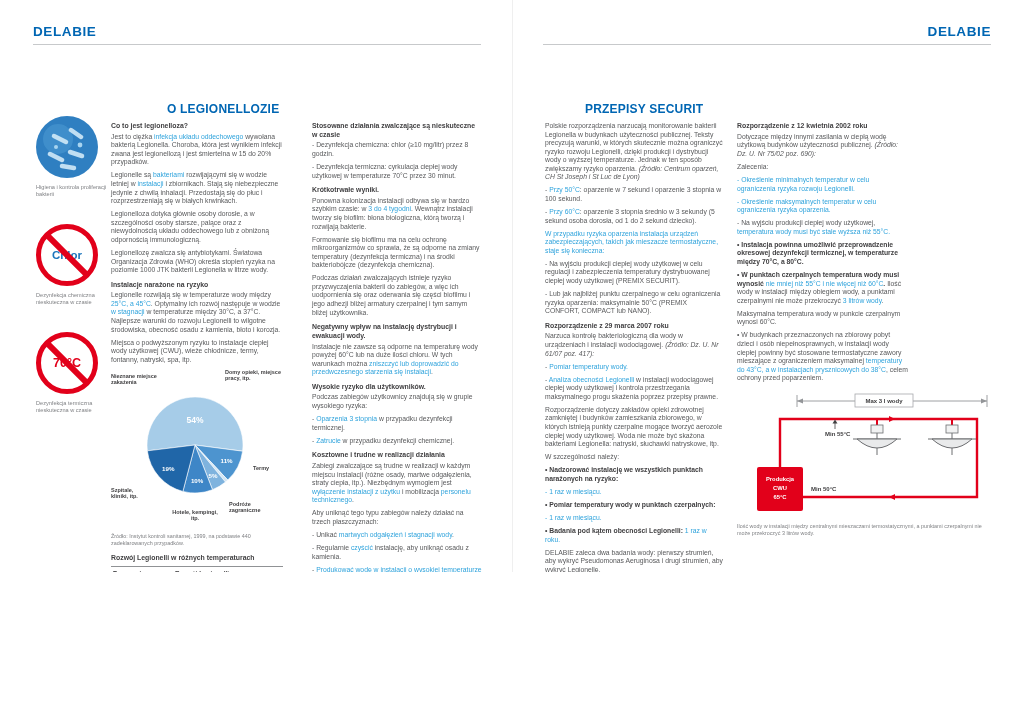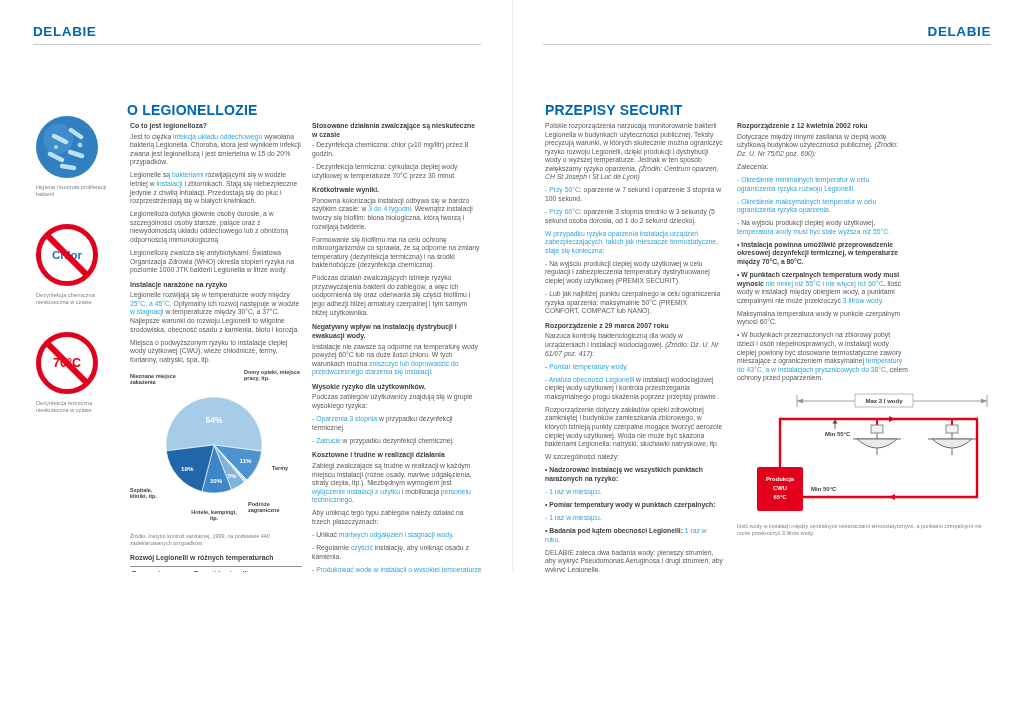--- a/index.html
+++ b/index.html
@@ -15,21 +15,21 @@
   .rule.r{left:543px;width:448px;}
 
   
   .circ{position:absolute;width:62px;height:62px;border-radius:50%;}
   .ban{border:5px solid #E2001A;background:#fff;display:flex;align-items:center;justify-content:center;}
   .ban .slash{position:absolute;left:-3px;top:23px;width:58px;height:5.5px;background:#E2001A;transform:rotate(45deg);}
   .ban-chlor{color:#1B75BC;font-weight:bold;font-size:11.5px;}
   .ban-temp{color:#E2001A;font-weight:bold;font-size:12.5px;}
   .caption{position:absolute;width:74px;font-size:5.6px;line-height:1.3;color:#808285;}
 
-  .page-title{position:absolute;top:102px;font-size:14px;font-weight:bold;color:#0066B3;letter-spacing:.2px;}
+  .page-title{position:absolute;top:102px;font-size:12px;font-weight:bold;color:#0066B3;letter-spacing:.2px;margin-left:40px;}
 
   .col{position:absolute;top:122px;font-size:6.8px;line-height:1.26;color:#58595B;}
   .blk-h{font-size:6.9px;font-weight:bold;color:#414042;margin:6px 0 2px;}
   [data-rich] > .blk-h:first-child{margin-top:0;}
   .blk-p{margin:0 0 4.5px;}
   .t-blue{color:#2FA3DC;}
   .t-strong{color:#414042;font-weight:bold;}
   .t-italic{font-style:italic;}
 
   .src{font-size:5.4px;color:#808285;margin:2px 0 7px;line-height:1.3;}
@@ -93,21 +93,21 @@
   <div class="caption" style="left:36px;top:292px;">Dezynfekcja chemiczna nieskuteczna w czasie</div>
 
   <div class="circ ban" style="left:36px;top:332px;">
     <span class="ban-temp">70°C</span>
     <span class="slash"></span>
   </div>
   <div class="caption" style="left:36px;top:400px;">Dezynfekcja termiczna nieskuteczna w czasie</div>
 
   <div class="page-title" style="left:127px;">O LEGIONELLOZIE</div>
 
-  <div class="col" style="left:130px;width:172px;">
+  <div class="col" style="left:111px;width:172px;">
     <div data-rich="left_page.col1_blocks">
         <div class="blk-h"><span>Co to jest legionelloza?</span></div>
         <div class="blk-p"><span>Jest to ciężka </span><span class="t-blue">infekcja układu oddechowego</span><span> wywołana bakterią Legionella. Choroba, która jest wynikiem infekcji zwana jest legionellozą i jest śmiertelna w 15 do 20% przypadków.</span></div>
         <div class="blk-p"><span>Legionelle są </span><span class="t-blue">bakteriami</span><span> rozwijającymi się w wodzie letniej w </span><span class="t-blue">instalacji</span><span> i zbiornikach. Stają się niebezpieczne jedynie z chwilą inhalacji. Przedostają się do płuc i rozprzestrzeniają się w białych krwinkach.</span></div>
         <div class="blk-p"><span>Legionelloza dotyka głównie osoby dorosłe, a w szczególności osoby starsze, palące oraz z niewydolnością układu oddechowego lub z obniżoną odpornością immunologiczną.</span></div>
         <div class="blk-p"><span>Legionellozę zwalcza się antybiotykami. Światowa Organizacja Zdrowia (WHO) określa stopień ryzyka na poziomie 1000 JTK bakterii Legionella w litrze wody.</span></div>
         <div class="blk-h"><span>Instalacje narażone na ryzyko</span></div>
         <div class="blk-p"><span>Legionelle rozwijają się w temperaturze wody między </span><span class="t-blue">25°C, a 45°C</span><span>. Optymalny ich rozwój następuje w wodzie </span><span class="t-blue">w stagnacji</span><span> w temperaturze między 30°C, a 37°C. Najlepsze warunki do rozwoju Legionelli to wilgotne środowiska, obecność osadu z kamienia, błoto i korozja.</span></div>
         <div class="blk-p"><span>Miejsca o podwyższonym ryzyku to instalacje ciepłej wody użytkowej (CWU), wieże chłodnicze, termy, fontanny, natryski, spa, itp.</span></div>
       </div>

